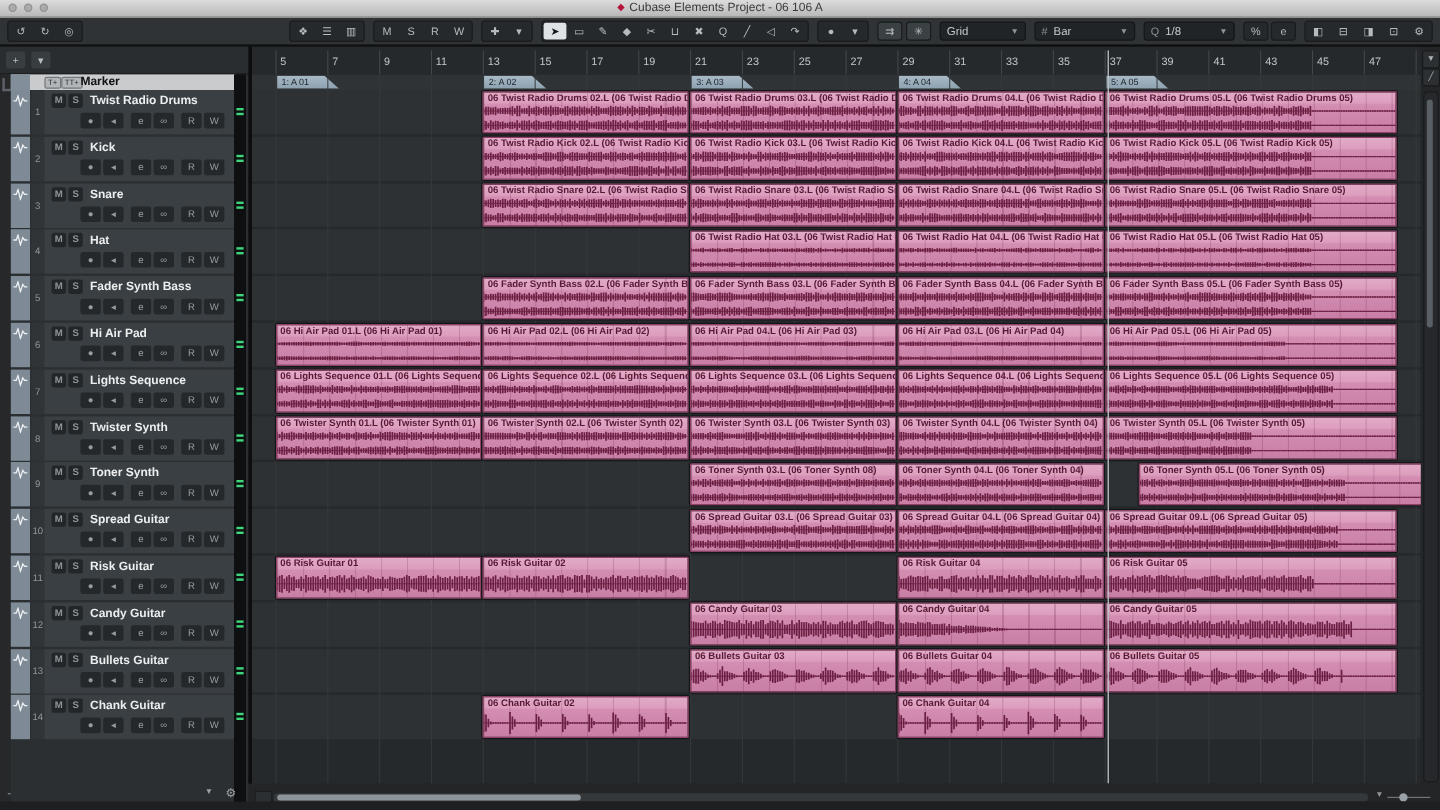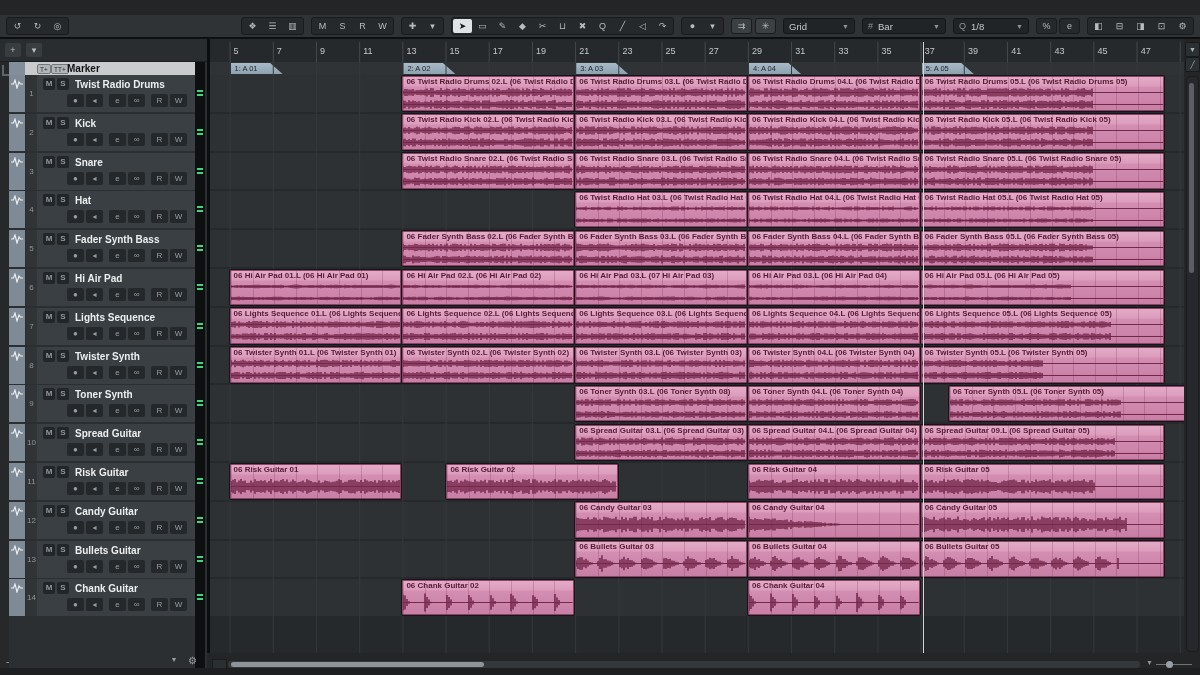--- a/index.html
+++ b/index.html
@@ -89,20 +89,30 @@
   .zoomslider .zthumb{position:absolute;left:20px;top:1px;width:7px;height:7px;border-radius:50%;background:#9aa1a6;}
   .zoomslider .zchev{position:absolute;left:0;top:-1px;color:#8d9397;font-size:7px;}
   .bottombar{position:absolute;left:0;top:668px;width:1200px;height:7px;background:#1d1f21;}
   .sep{position:absolute;left:207px;top:39px;width:3px;height:614px;background:#0c0d0e;}
 </style>
 </head>
 <body>
 
 <div id="win">
 
+  <div class="titlebar">
+    <div class="lights">
+      <span class="light"></span>
+      <span class="light"></span>
+      <span class="light"></span>
+    </div>
+    <div class="titletext">
+      <span class="cicon">◆</span><span>Cubase Elements Project - 06 106 A</span>
+    </div>
+  </div>
 
   <div class="toolbar">
     <div class="tb-group" id="tb-left">
         <div class="tb-btn">↺</div>
         <div class="tb-btn">↻</div>
         <div class="tb-btn">◎</div>
       </div>
     <div class="spacer"></div>
     <span id="tb-mid" style="display:flex;gap:7px;">
         <div class="tb-group">
@@ -720,21 +730,21 @@
         <div class="clip" style="left: 192.4px; top: 230.5px; width: 171.8px; height: 35.5px;">
           <div class="cliplabel">06 Hi Air Pad 02.L (06 Hi Air Pad 02)</div>
           <svg width="169.8" height="25" viewBox="0 0 169.8 25">
             <path d="M0 5.1L0 7.9M2 5.0L2 8.0M4 5.1L4 7.9M6 4.9L6 8.1M8 5.2L8 7.8M10 5.0L10 8.0M12 4.8L12 8.2M14 5.0L14 8.0M16 5.2L16 7.8M18 5.4L18 7.6M20 5.3L20 7.7M22 5.0L22 8.0M24 5.1L24 7.9M26 5.2L26 7.8M28 5.3L28 7.7M30 5.0L30 8.0M32 5.2L32 7.8M34 5.2L34 7.8M36 5.0L36 8.0M38 5.2L38 7.8M40 5.4L40 7.6M42 5.4L42 7.6M44 5.2L44 7.8M46 5.1L46 7.9M48 5.2L48 7.8M50 5.1L50 7.9M52 5.1L52 7.9M54 5.1L54 7.9M56 5.1L56 7.9M58 5.2L58 7.8M60 5.1L60 7.9M62 4.9L62 8.1M64 5.1L64 7.9M66 5.0L66 8.0M68 5.0L68 8.0M70 4.9L70 8.1M72 4.7L72 8.3M74 4.8L74 8.2M76 5.0L76 8.0M78 5.3L78 7.7M80 5.1L80 7.9M82 5.2L82 7.8M84 4.9L84 8.1M86 5.1L86 7.9M88 5.2L88 7.8M90 5.2L90 7.8M92 5.3L92 7.7M94 5.4L94 7.6M96 5.5L96 7.5M98 5.2L98 7.8M100 5.0L100 8.0M102 5.2L102 7.8M104 4.9L104 8.1M106 4.8L106 8.2M108 5.0L108 8.0M110 5.1L110 7.9M112 4.9L112 8.1M114 5.0L114 8.0M116 5.0L116 8.0M118 4.8L118 8.2M120 5.0L120 8.0M122 4.7L122 8.3M124 4.9L124 8.1M126 4.7L126 8.3M128 4.7L128 8.3M130 5.0L130 8.0M132 4.7L132 8.3M134 5.0L134 8.0M136 4.8L136 8.2M138 4.7L138 8.3M140 4.8L140 8.2M142 5.0L142 8.0M144 4.7L144 8.3M146 5.1L146 7.9M148 5.2L148 7.8M150 5.2L150 7.8M152 4.9L152 8.1M154 4.9L154 8.1M156 4.7L156 8.3M158 5.0L158 8.0M160 5.1L160 7.9M162 5.3L162 7.7M164 5.0L164 8.0M166 5.2L166 7.8M168 5.4L168 7.6" stroke="#6b1f42" stroke-width="1.4"></path>
             <path d="M0 6.5L169.8 6.5" stroke="#6b1f42" stroke-width="0.7"></path>
             <path d="M0 17.1L0 19.9M2 17.3L2 19.7M4 16.9L4 20.1M6 16.8L6 20.2M8 16.9L8 20.1M10 16.7L10 20.3M12 16.8L12 20.2M14 17.2L14 19.8M16 16.8L16 20.2M18 16.7L18 20.3M20 16.7L20 20.3M22 16.7L22 20.3M24 17.1L24 19.9M26 17.4L26 19.6M28 17.4L28 19.6M30 17.5L30 19.5M32 17.0L32 20.0M34 17.0L34 20.0M36 16.7L36 20.3M38 16.7L38 20.3M40 16.9L40 20.1M42 17.2L42 19.8M44 17.0L44 20.0M46 16.8L46 20.2M48 17.1L48 19.9M50 17.3L50 19.7M52 17.4L52 19.6M54 17.0L54 20.0M56 17.2L56 19.8M58 17.5L58 19.5M60 17.5L60 19.5M62 17.3L62 19.7M64 17.1L64 19.9M66 17.2L66 19.8M68 16.9L68 20.1M70 17.1L70 19.9M72 17.3L72 19.7M74 17.2L74 19.8M76 16.9L76 20.1M78 17.1L78 19.9M80 16.8L80 20.2M82 17.0L82 20.0M84 16.8L84 20.2M86 16.7L86 20.3M88 17.0L88 20.0M90 16.9L90 20.1M92 17.0L92 20.0M94 16.8L94 20.2M96 16.9L96 20.1M98 16.9L98 20.1M100 16.9L100 20.1M102 16.7L102 20.3M104 16.6L104 20.4M106 16.6L106 20.4M108 17.0L108 20.0M110 16.8L110 20.2M112 16.7L112 20.3M114 16.8L114 20.2M116 16.9L116 20.1M118 17.0L118 20.0M120 17.2L120 19.8M122 17.2L122 19.8M124 16.9L124 20.1M126 17.0L126 20.0M128 16.9L128 20.1M130 17.1L130 19.9M132 16.8L132 20.2M134 17.1L134 19.9M136 17.3L136 19.7M138 17.2L138 19.8M140 17.1L140 19.9M142 17.0L142 20.0M144 17.2L144 19.8M146 17.3L146 19.7M148 17.3L148 19.7M150 17.2L150 19.8M152 17.3L152 19.7M154 17.1L154 19.9M156 17.3L156 19.7M158 17.0L158 20.0M160 16.7L160 20.3M162 16.8L162 20.2M164 16.9L164 20.1M166 16.8L166 20.2M168 17.0L168 20.0" stroke="#6b1f42" stroke-width="1.4"></path>
             <path d="M0 18.5L169.8 18.5" stroke="#6b1f42" stroke-width="0.7"></path>
           </svg>
         </div>
         <div class="clip" style="left: 365.2px; top: 230.5px; width: 171.8px; height: 35.5px;">
-          <div class="cliplabel">06 Hi Air Pad 03.L (07 Hi Air Pad 03)</div>
+          <div class="cliplabel">06 Hi Air Pad 04.L (06 Hi Air Pad 03)</div>
           <svg width="169.8" height="25" viewBox="0 0 169.8 25">
             <path d="M0 5.1L0 7.9M2 5.1L2 7.9M4 4.9L4 8.1M6 4.7L6 8.3M8 5.1L8 7.9M10 4.9L10 8.1M12 5.1L12 7.9M14 5.2L14 7.8M16 5.1L16 7.9M18 4.8L18 8.2M20 5.0L20 8.0M22 5.3L22 7.7M24 5.0L24 8.0M26 5.2L26 7.8M28 5.1L28 7.9M30 5.1L30 7.9M32 5.3L32 7.7M34 5.3L34 7.7M36 4.9L36 8.1M38 4.9L38 8.1M40 5.2L40 7.8M42 5.0L42 8.0M44 4.8L44 8.2M46 4.7L46 8.3M48 5.1L48 7.9M50 5.2L50 7.8M52 5.0L52 8.0M54 4.8L54 8.2M56 4.8L56 8.2M58 5.1L58 7.9M60 5.2L60 7.8M62 5.1L62 7.9M64 4.9L64 8.1M66 5.0L66 8.0M68 5.0L68 8.0M70 4.8L70 8.2M72 4.7L72 8.3M74 4.8L74 8.2M76 5.0L76 8.0M78 5.2L78 7.8M80 4.9L80 8.1M82 5.2L82 7.8M84 5.0L84 8.0M86 5.3L86 7.7M88 5.1L88 7.9M90 5.3L90 7.7M92 5.5L92 7.5M94 5.5L94 7.5M96 5.2L96 7.8M98 5.1L98 7.9M100 5.0L100 8.0M102 5.1L102 7.9M104 4.9L104 8.1M106 4.8L106 8.2M108 5.0L108 8.0M110 4.8L110 8.2M112 4.9L112 8.1M114 5.2L114 7.8M116 5.2L116 7.8M118 5.1L118 7.9M120 5.2L120 7.8M122 5.3L122 7.7M124 4.9L124 8.1M126 5.0L126 8.0M128 4.8L128 8.2M130 4.6L130 8.4M132 4.7L132 8.3M134 4.7L134 8.3M136 4.9L136 8.1M138 4.9L138 8.1M140 4.8L140 8.2M142 5.0L142 8.0M144 5.2L144 7.8M146 5.0L146 8.0M148 5.1L148 7.9M150 5.2L150 7.8M152 5.1L152 7.9M154 5.3L154 7.7M156 5.3L156 7.7M158 5.2L158 7.8M160 5.0L160 8.0M162 4.7L162 8.3M164 4.8L164 8.2M166 4.6L166 8.4M168 4.6L168 8.4" stroke="#6b1f42" stroke-width="1.4"></path>
             <path d="M0 6.5L169.8 6.5" stroke="#6b1f42" stroke-width="0.7"></path>
             <path d="M0 16.9L0 20.1M2 17.1L2 19.9M4 17.0L4 20.0M6 17.1L6 19.9M8 17.3L8 19.7M10 17.2L10 19.8M12 17.2L12 19.8M14 17.0L14 20.0M16 17.0L16 20.0M18 16.8L18 20.2M20 17.1L20 19.9M22 16.8L22 20.2M24 16.6L24 20.4M26 16.6L26 20.4M28 16.7L28 20.3M30 17.0L30 20.0M32 17.1L32 19.9M34 17.3L34 19.7M36 17.5L36 19.5M38 17.6L38 19.4M40 17.5L40 19.5M42 17.4L42 19.6M44 17.3L44 19.7M46 17.4L46 19.6M48 17.3L48 19.7M50 17.1L50 19.9M52 16.8L52 20.2M54 16.8L54 20.2M56 16.6L56 20.4M58 17.0L58 20.0M60 17.1L60 19.9M62 17.0L62 20.0M64 17.0L64 20.0M66 17.2L66 19.8M68 17.0L68 20.0M70 16.8L70 20.2M72 16.9L72 20.1M74 17.1L74 19.9M76 17.0L76 20.0M78 17.2L78 19.8M80 16.9L80 20.1M82 16.9L82 20.1M84 16.8L84 20.2M86 17.0L86 20.0M88 16.8L88 20.2M90 16.7L90 20.3M92 16.5L92 20.5M94 16.7L94 20.3M96 16.5L96 20.5M98 16.5L98 20.5M100 17.0L100 20.0M102 17.1L102 19.9M104 17.3L104 19.7M106 17.1L106 19.9M108 17.2L108 19.8M110 16.9L110 20.1M112 16.8L112 20.2M114 16.8L114 20.2M116 16.8L116 20.2M118 17.1L118 19.9M120 17.3L120 19.7M122 17.2L122 19.8M124 17.3L124 19.7M126 17.4L126 19.6M128 17.4L128 19.6M130 17.1L130 19.9M132 16.8L132 20.2M134 17.1L134 19.9M136 17.4L136 19.6M138 17.2L138 19.8M140 17.0L140 20.0M142 16.7L142 20.3M144 16.8L144 20.2M146 16.7L146 20.3M148 16.5L148 20.5M150 16.9L150 20.1M152 17.2L152 19.8M154 17.1L154 19.9M156 16.9L156 20.1M158 16.9L158 20.1M160 17.0L160 20.0M162 16.7L162 20.3M164 17.0L164 20.0M166 16.8L166 20.2M168 16.9L168 20.1" stroke="#6b1f42" stroke-width="1.4"></path>
             <path d="M0 18.5L169.8 18.5" stroke="#6b1f42" stroke-width="0.7"></path>
           </svg>
         </div>
         <div class="clip" style="left: 538px; top: 230.5px; width: 171.8px; height: 35.5px;">
           <div class="cliplabel">06 Hi Air Pad 03.L (06 Hi Air Pad 04)</div>
           <svg width="169.8" height="25" viewBox="0 0 169.8 25">
@@ -897,21 +907,21 @@
             <path d="M0 18.5L241.07999999999996 18.5" stroke="#6b1f42" stroke-width="0.7"></path>
           </svg>
         </div>
         <div class="clip" style="left: 19.6px; top: 424.5px; width: 171.8px; height: 35.5px;">
           <div class="cliplabel">06 Risk Guitar 01</div>
           <svg width="169.8" height="25" viewBox="0 0 169.8 25">
             <path d="M0 7.0L0 18.0M2 5.7L2 19.3M4 5.1L4 19.9M6 8.2L6 16.8M8 6.4L8 18.6M10 5.1L10 19.9M12 7.0L12 18.0M14 6.4L14 18.6M16 8.9L16 16.1M18 8.8L18 16.2M20 6.4L20 18.6M22 8.3L22 16.7M24 5.2L24 19.8M26 7.0L26 18.0M28 7.0L28 18.0M30 6.3L30 18.7M32 7.0L32 18.0M34 6.2L34 18.8M36 8.4L36 16.6M38 7.1L38 17.9M40 5.1L40 19.9M42 8.5L42 16.5M44 6.8L44 18.2M46 6.7L46 18.3M48 7.5L48 17.5M50 6.0L50 19.0M52 5.1L52 19.9M54 7.2L54 17.8M56 5.4L56 19.6M58 8.3L58 16.7M60 7.4L60 17.6M62 5.4L62 19.6M64 6.9L64 18.1M66 8.5L66 16.5M68 8.0L68 17.0M70 7.5L70 17.5M72 6.5L72 18.5M74 8.2L74 16.8M76 5.3L76 19.7M78 6.2L78 18.8M80 7.1L80 17.9M82 8.3L82 16.7M84 7.9L84 17.1M86 8.4L86 16.6M88 6.6L88 18.4M90 8.8L90 16.2M92 8.3L92 16.7M94 6.5L94 18.5M96 7.0L96 18.0M98 7.4L98 17.6M100 8.2L100 16.8M102 7.7L102 17.3M104 7.6L104 17.4M106 6.7L106 18.3M108 5.2L108 19.8M110 6.0L110 19.0M112 8.7L112 16.3M114 7.8L114 17.2M116 7.8L116 17.2M118 6.1L118 18.9M120 5.8L120 19.2M122 5.9L122 19.1M124 5.4L124 19.6M126 7.6L126 17.4M128 7.9L128 17.1M130 5.9L130 19.1M132 8.0L132 17.0M134 5.3L134 19.7M136 6.6L136 18.4M138 7.6L138 17.4M140 6.9L140 18.1M142 7.7L142 17.3M144 6.2L144 18.8M146 8.7L146 16.3M148 6.3L148 18.7M150 7.0L150 18.0M152 6.2L152 18.8M154 6.3L154 18.7M156 7.7L156 17.3M158 6.1L158 18.9M160 8.2L160 16.8M162 6.4L162 18.6M164 7.4L164 17.6M166 6.8L166 18.2M168 6.1L168 18.9" stroke="#6b1f42" stroke-width="1.4"></path>
             <path d="M0 12.5L169.8 12.5" stroke="#6b1f42" stroke-width="0.7"></path>
           </svg>
         </div>
-        <div class="clip" style="left: 192.4px; top: 424.5px; width: 171.8px; height: 35.5px; margin-left: 44px;">
+        <div class="clip" style="left: 192.4px; top: 424.5px; width: 171.8px; height: 35.5px;">
           <div class="cliplabel">06 Risk Guitar 02</div>
           <svg width="169.8" height="25" viewBox="0 0 169.8 25">
             <path d="M0 6.8L0 18.2M2 7.1L2 17.9M4 6.6L4 18.4M6 8.0L6 17.0M8 6.4L8 18.6M10 5.4L10 19.6M12 8.8L12 16.2M14 6.7L14 18.3M16 7.5L16 17.5M18 5.5L18 19.5M20 6.6L20 18.4M22 7.3L22 17.7M24 7.5L24 17.5M26 7.9L26 17.1M28 5.5L28 19.5M30 7.5L30 17.5M32 7.7L32 17.3M34 6.3L34 18.7M36 7.3L36 17.7M38 5.8L38 19.2M40 8.8L40 16.2M42 6.3L42 18.7M44 6.3L44 18.7M46 6.2L46 18.8M48 8.3L48 16.7M50 7.0L50 18.0M52 8.0L52 17.0M54 5.7L54 19.3M56 8.2L56 16.8M58 5.4L58 19.6M60 8.1L60 16.9M62 6.0L62 19.0M64 5.4L64 19.6M66 5.1L66 19.9M68 7.9L68 17.1M70 6.4L70 18.6M72 7.1L72 17.9M74 8.2L74 16.8M76 5.2L76 19.8M78 5.7L78 19.3M80 5.9L80 19.1M82 5.1L82 19.9M84 8.9L84 16.1M86 5.2L86 19.8M88 5.2L88 19.8M90 6.5L90 18.5M92 8.6L92 16.4M94 6.5L94 18.5M96 8.6L96 16.4M98 7.6L98 17.4M100 8.7L100 16.3M102 7.1L102 17.9M104 7.9L104 17.1M106 6.7L106 18.3M108 5.2L108 19.8M110 7.7L110 17.3M112 5.8L112 19.2M114 5.7L114 19.3M116 7.7L116 17.3M118 7.7L118 17.3M120 6.0L120 19.0M122 8.6L122 16.4M124 7.3L124 17.7M126 5.9L126 19.1M128 7.0L128 18.0M130 6.7L130 18.3M132 5.7L132 19.3M134 7.2L134 17.8M136 5.3L136 19.7M138 7.5L138 17.5M140 6.6L140 18.4M142 7.6L142 17.4M144 5.4L144 19.6M146 6.6L146 18.4M148 6.0L148 19.0M150 7.3L150 17.7M152 7.7L152 17.3M154 7.8L154 17.2M156 6.0L156 19.0M158 5.1L158 19.9M160 6.3L160 18.7M162 7.3L162 17.7M164 8.7L164 16.3M166 7.2L166 17.8M168 7.4L168 17.6" stroke="#6b1f42" stroke-width="1.4"></path>
             <path d="M0 12.5L169.8 12.5" stroke="#6b1f42" stroke-width="0.7"></path>
           </svg>
         </div>
         <div class="clip" style="left: 538px; top: 424.5px; width: 171.8px; height: 35.5px;">
           <div class="cliplabel">06 Risk Guitar 04</div>
           <svg width="169.8" height="25" viewBox="0 0 169.8 25">
             <path d="M0 6.5L0 18.5M2 8.5L2 16.5M4 8.0L4 17.0M6 7.8L6 17.2M8 6.5L8 18.5M10 5.6L10 19.4M12 6.7L12 18.3M14 6.9L14 18.1M16 6.1L16 18.9M18 6.2L18 18.8M20 6.8L20 18.2M22 6.3L22 18.7M24 5.8L24 19.2M26 8.7L26 16.3M28 8.0L28 17.0M30 8.7L30 16.3M32 8.4L32 16.6M34 6.5L34 18.5M36 6.3L36 18.7M38 8.5L38 16.5M40 8.5L40 16.5M42 8.0L42 17.0M44 5.9L44 19.1M46 5.7L46 19.3M48 5.1L48 19.9M50 8.0L50 17.0M52 6.9L52 18.1M54 8.1L54 16.9M56 7.0L56 18.0M58 6.5L58 18.5M60 8.8L60 16.2M62 6.6L62 18.4M64 7.9L64 17.1M66 5.6L66 19.4M68 7.8L68 17.2M70 5.3L70 19.7M72 7.6L72 17.4M74 8.1L74 16.9M76 5.1L76 19.9M78 5.3L78 19.7M80 8.7L80 16.3M82 5.8L82 19.2M84 5.9L84 19.1M86 5.8L86 19.2M88 7.6L88 17.4M90 8.1L90 16.9M92 5.0L92 20.0M94 6.6L94 18.4M96 6.3L96 18.7M98 7.8L98 17.2M100 5.2L100 19.8M102 6.4L102 18.6M104 8.1L104 16.9M106 6.8L106 18.2M108 5.1L108 19.9M110 5.4L110 19.6M112 6.8L112 18.2M114 7.5L114 17.5M116 7.7L116 17.3M118 5.3L118 19.7M120 6.2L120 18.8M122 7.4L122 17.6M124 5.2L124 19.8M126 8.2L126 16.8M128 6.2L128 18.8M130 7.5L130 17.5M132 7.2L132 17.8M134 5.2L134 19.8M136 7.8L136 17.2M138 7.4L138 17.6M140 6.2L140 18.8M142 7.5L142 17.5M144 8.5L144 16.5M146 8.5L146 16.5M148 5.7L148 19.3M150 7.5L150 17.5M152 5.3L152 19.7M154 5.4L154 19.6M156 8.3L156 16.7M158 8.1L158 16.9M160 8.3L160 16.7M162 8.2L162 16.8M164 6.1L164 18.9M166 7.7L166 17.3M168 8.8L168 16.2" stroke="#6b1f42" stroke-width="1.4"></path>

